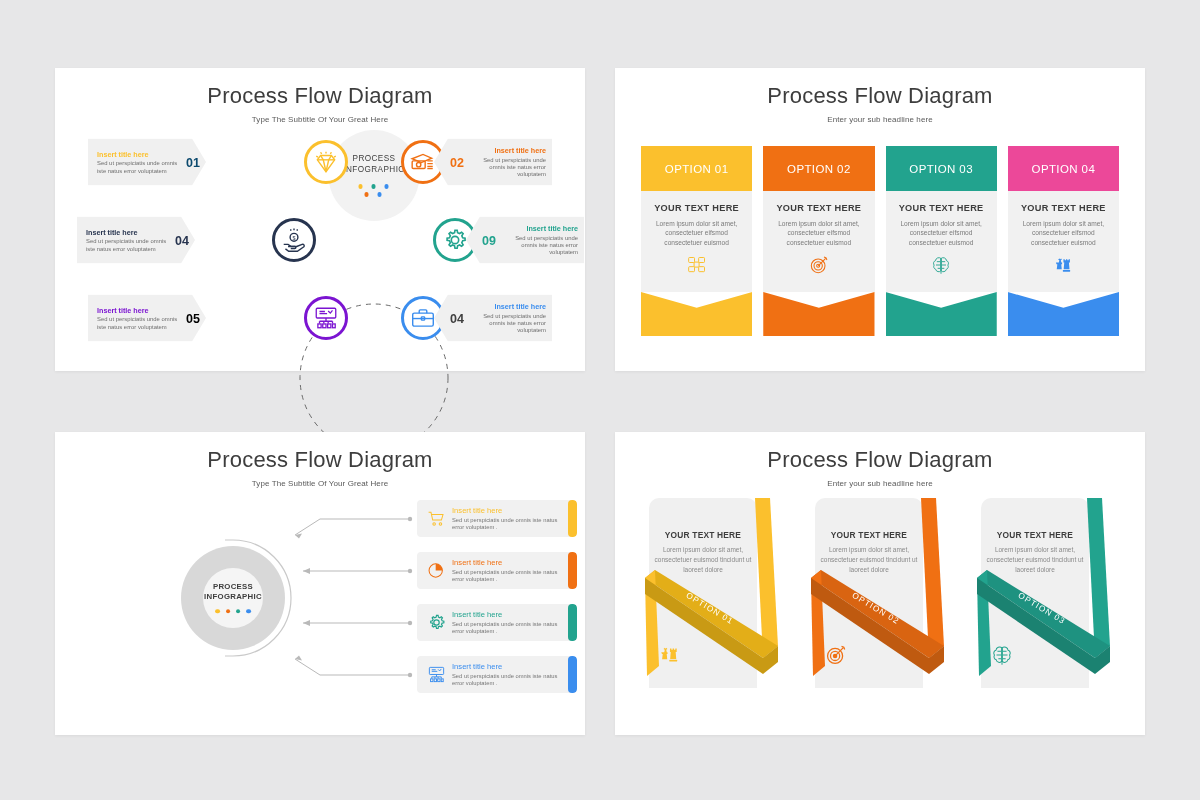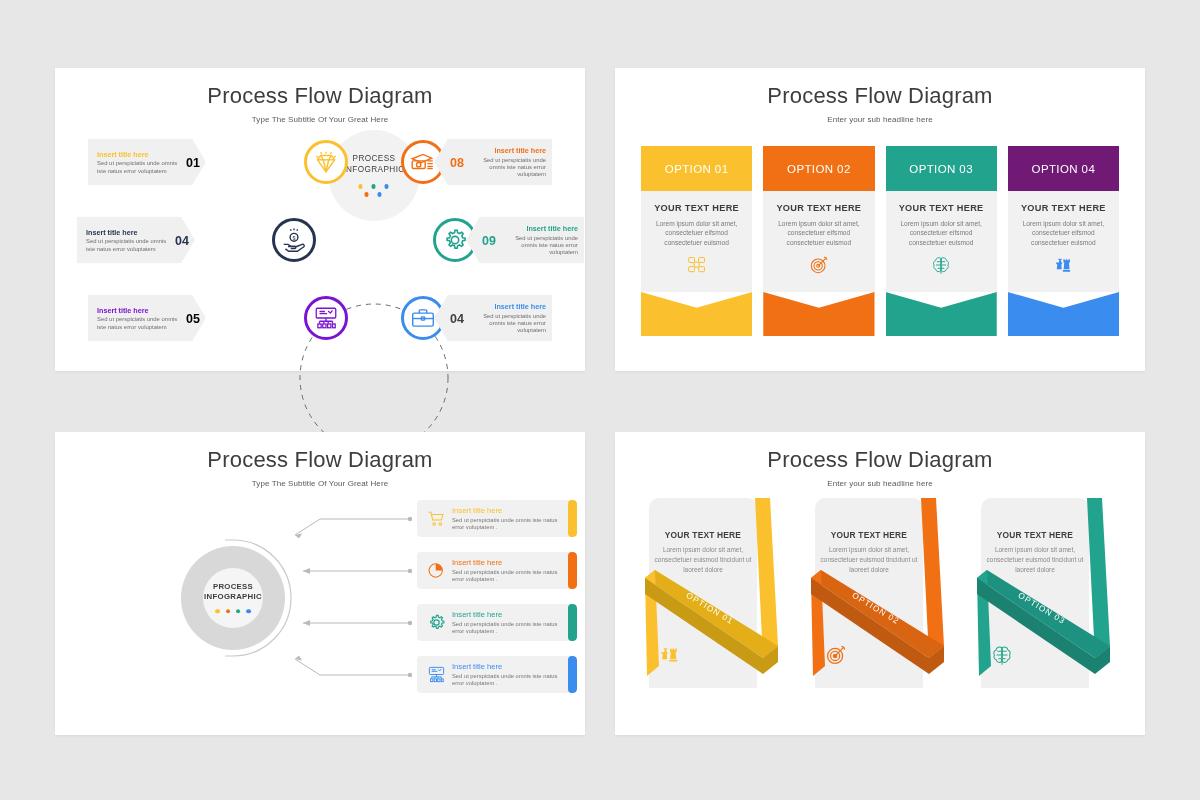--- a/index.html
+++ b/index.html
@@ -205,30 +205,30 @@
             <path d="M6.5 18 h8 l5-2 a1.4 1.4 0 011.6 2.2 l-6 4.2 h-8 l-3-2.2"></path>
         </svg>
       </div>
 
       <div class="tag left" style="left:33px;top:32px">
         <div class="tag-inner">
           <div class="tag-txt">
             <div class="tag-h" style="color:#FBC02D">Insert title here</div>
             <div class="tag-p">Sed ut perspiciatis unde omnis iste natus error voluptatem</div>
           </div>
-          <div class="tag-num" style="color:#000000">01</div>
+          <div class="tag-num" style="color:#0c4a6e">01</div>
         </div>
       </div>
       <div class="tag right" style="left:379px;top:32px">
         <div class="tag-inner">
           <div class="tag-txt">
             <div class="tag-h" style="color:#F07013">Insert title here</div>
             <div class="tag-p">Sed ut perspiciatis unde omnis iste natus error voluptatem</div>
           </div>
-          <div class="tag-num" style="color:#F07013">08</div>
+          <div class="tag-num" style="color:#F07013">02</div>
         </div>
       </div>
       <div class="tag right" style="left:411px;top:110px">
         <div class="tag-inner">
           <div class="tag-txt">
             <div class="tag-h" style="color:#22A38E">Insert title here</div>
             <div class="tag-p">Sed ut perspiciatis unde omnis iste natus error voluptatem</div>
           </div>
           <div class="tag-num" style="color:#22A38E">09</div>
         </div>
@@ -316,21 +316,21 @@
               <path d="M12 4.2 a4 4 0 016.6 2.6 a3.3 3.3 0 011.6 5.3 a3.4 3.4 0 01-1.9 5.1 a3.5 3.5 0 01-6.3 1.4 Z"></path>
               <path d="M12 4.5 V20 M7 8 h4 M13 8 h4 M6 12 h5 M13 12 h5 M8 16 h3 M13 16 h3"></path>
               <path d="M12 20 v2.5"></path>
             </svg>
           </div>
         </div>
         <div class="col2-foot" style="background:#22A38E"></div>
       </div>
 
       <div class="col2">
-        <div class="col2-head" style="background:#701a75">OPTION 04</div>
+        <div class="col2-head" style="background:#ec4899">OPTION 04</div>
         <div class="col2-body">
           <div class="col2-h">YOUR TEXT HERE</div>
           <div class="col2-p">Lorem ipsum dolor sit amet, consectetuer eifsmod consectetuer euismod</div>
           <div class="col2-ic">
             <svg viewBox="0 0 24 24" fill="#3A8DEE" stroke="none">
               <path d="M3.5 9 h3.5 l.6-2.6 -1.5-1 1.6-1.3 1 1 1-1 1 1.3 -1.3 1 .6 2.6 h.9 v2 h-1 l.6 6 h-6 l.7-6 h-1 Z"></path>
               <path d="M12.5 5 h1.6 v1.4 h1.5 V5 h1.6 v1.4 h1.5 V5 h1.6 v4 h-1.2 l.7 8 h-7 l.7-8 h-1 Z"></path>
               <rect x="11.8" y="18" width="8.8" height="2" rx=".4"></rect>
             </svg>
           </div>

